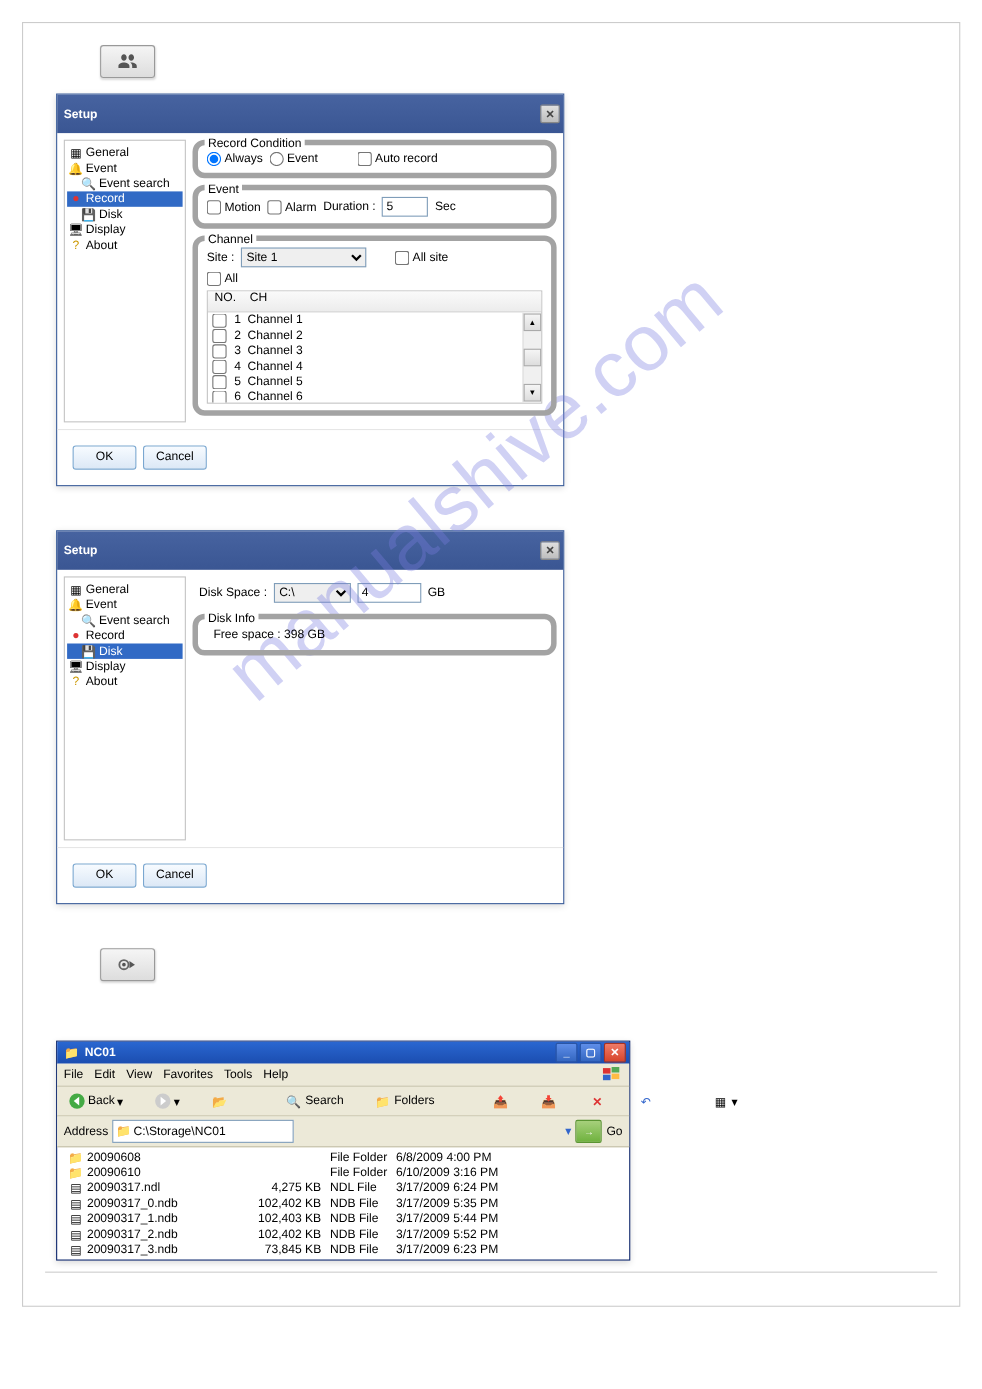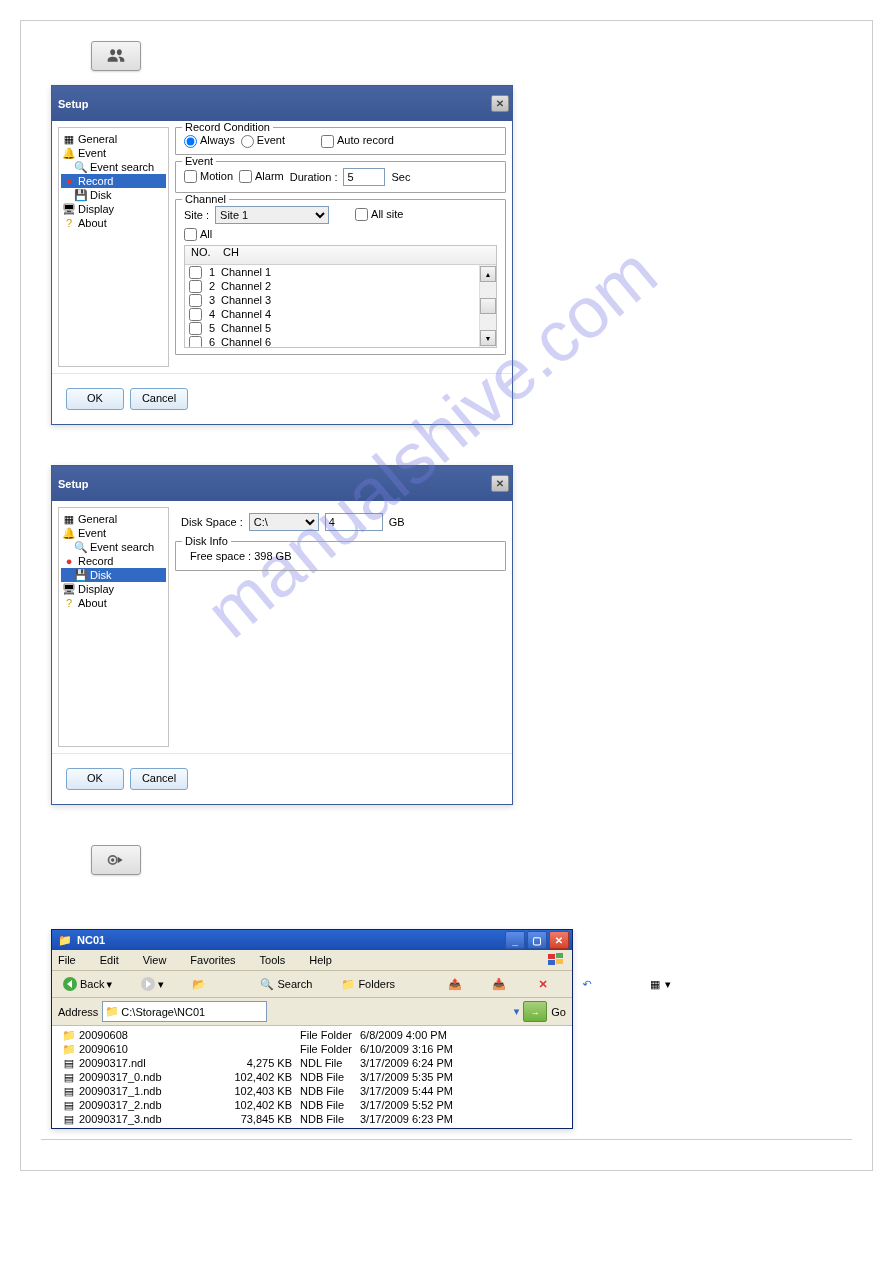--- a/index.html
+++ b/index.html
@@ -9,21 +9,21 @@
   .dialog{width:460px;margin-left:10px;margin-bottom:40px;border:1px solid #3a5c99;background:#fff;box-shadow:0 2px 6px rgba(0,0,0,.15)}
   .dlg-title{height:35px;background:linear-gradient(#4763a0,#3a5693);color:#fff;font-weight:bold;display:flex;align-items:center;justify-content:space-between;padding:0 3px 0 6px}
   .dlg-close{width:16px;height:15px;background:linear-gradient(#e0e0e0,#bdbdbd);border:1px solid #888;display:flex;align-items:center;justify-content:center;font-size:10px;color:#444;border-radius:2px}
   .dlg-body{display:flex;padding:6px;gap:6px}
   .tree{width:105px;border:1px solid #c4c4c4;padding:4px 2px;background:#fff;min-height:230px}
   .tree-item{display:flex;align-items:center;gap:3px;padding:1px 2px;white-space:nowrap}
   .tree-item.indent{padding-left:14px}
   .tree-item.selected{background:#316ac5;color:#fff}
   .tree-ico{width:12px;height:12px;display:inline-flex;align-items:center;justify-content:center}
   .panel{flex:1}
-  .grp{border:1px solid #a3a3a3;border-radius:1px;margin-bottom:6px;padding:6px 8px;position:relative}
+  .grp{border:5px solid #a3a3a3;border-radius:11px;margin-bottom:6px;padding:6px 8px;position:relative}
   .grp-label{position:absolute;top:-7px;left:6px;background:#fff;padding:0 3px;color:#000}
   .row{display:flex;align-items:center;gap:6px}
   input[type=radio],input[type=checkbox]{margin:0 3px 0 0;vertical-align:middle}
   input[type=text]{border:1px solid #7f9db9;padding:1px 3px;height:14px;font-size:11px}
   select{border:1px solid #7f9db9;font-size:11px;height:18px}
   .ch-table{border:1px solid #c4c4c4;margin-top:4px}
   .ch-head{display:flex;background:linear-gradient(#fafafa,#ececec);border-bottom:1px solid #d0d0d0;height:18px;align-items:flex-start}
   .ch-head .c1{width:32px;padding-left:6px}
   .ch-head .c2{flex:1}
   .ch-body{height:82px;overflow:hidden;position:relative}
@@ -37,21 +37,21 @@
   .btn{width:56px;height:20px;border:1px solid #7aa7d0;border-radius:3px;background:linear-gradient(#f7fbff,#dce8f6);font-size:11px;text-align:center;line-height:18px}
 
   
   .explorer{width:520px;margin-left:10px;border:1px solid #0a246a;background:#fff;font-size:11px;box-shadow:0 2px 6px rgba(0,0,0,.15)}
   .exp-title{height:20px;background:linear-gradient(#2a67d1,#1b4db0);display:flex;align-items:center;justify-content:space-between;color:#fff;font-weight:bold;padding:0 3px 0 5px}
   .win-btns{display:flex;gap:2px}
   .wb{width:18px;height:16px;border-radius:2px;display:flex;align-items:center;justify-content:center;font-size:10px;font-family:Arial;color:#fff}
   .wb.min,.wb.max{background:linear-gradient(#5f8ee9,#3366c0);border:1px solid #2a55a5}
   .wb.close{background:linear-gradient(#f07b68,#d6442a);border:1px solid #a83422}
   .menubar{display:flex;gap:10px;padding:2px 6px;background:#ece9d8;border-bottom:1px solid #c4c0a8;align-items:center;justify-content:space-between}
-  .menubar .menus{display:flex;gap:24px}
+  .menubar .menus{display:flex;gap:10px}
   .logo{width:20px;height:16px;display:flex;align-items:center;justify-content:center}
   .toolbar{display:flex;align-items:center;gap:20px;padding:3px 6px;background:#ece9d8;border-bottom:1px solid #c4c0a8}
   .tbtn{display:flex;align-items:center;gap:2px;padding:2px 4px}
   .tico{width:16px;height:16px;display:inline-flex;align-items:center;justify-content:center}
   .sep{width:1px;height:18px;background:#c0bca4;margin:0 2px}
   .addrbar{display:flex;align-items:center;gap:4px;padding:3px 6px;background:#ece9d8;border-bottom:1px solid #c4c0a8}
   .addrbar input{flex:1;height:17px;padding-left:18px}
   .addr-wrap{flex:1;position:relative}
   .addr-wrap .folder-ico{position:absolute;left:2px;top:2px}
   .gobtn{width:22px;height:19px;background:linear-gradient(#a7d07c,#6fb23e);border:1px solid #5a9432;color:#fff;display:flex;align-items:center;justify-content:center;font-size:9px;border-radius:2px}

